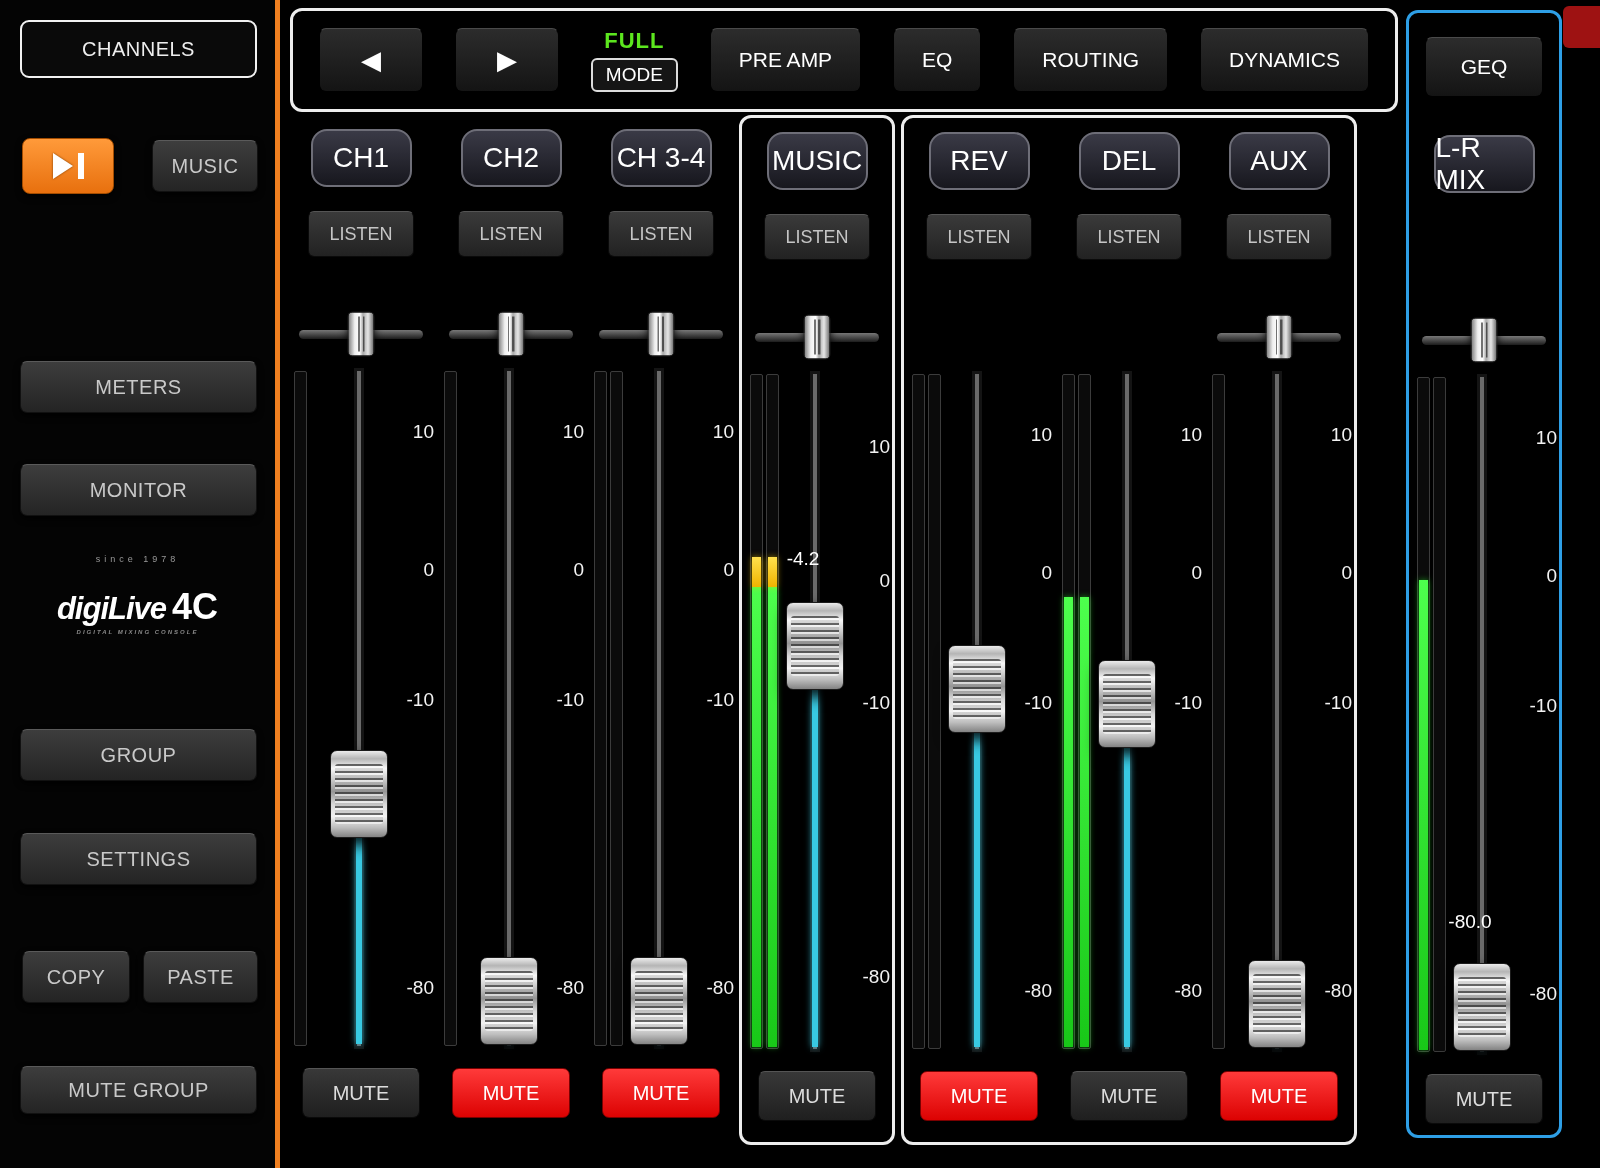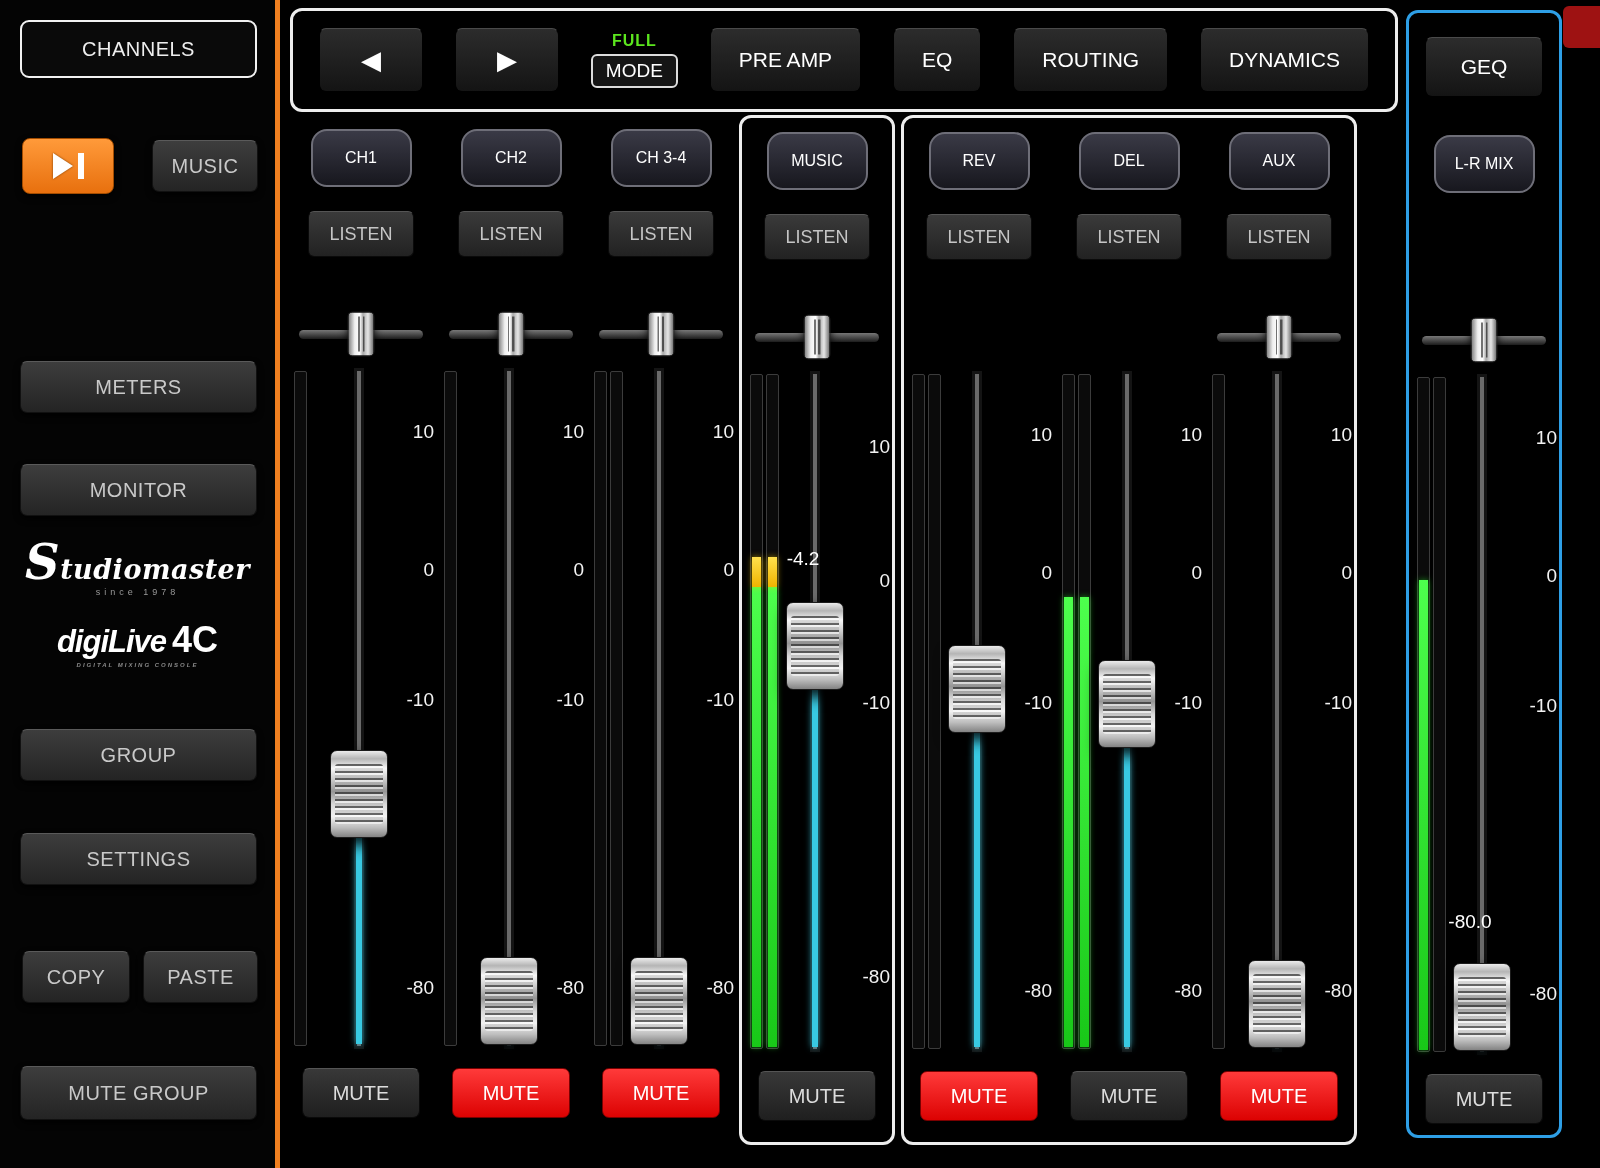--- a/index.html
+++ b/index.html
@@ -25,21 +25,21 @@
     border-left:20px solid #fff;filter:drop-shadow(0 0 1px #7a3c00)}
   .playbar{width:6px;height:26px;background:#fff}
   #music-btn{left:152px;top:140px;width:106px;height:52px}
   #fx-btn{top:258px}
   #meters-btn{top:361px}
   #monitor-btn{top:464px}
   #scenes-btn{top:729px}
   #settings-btn{top:833px}
   #copy-btn{left:22px;top:951px;width:108px}
   #paste-btn{left:143px;top:951px;width:115px}
-  #mutegroup-btn{top:1066px;height:54px}
+  #mutegroup-btn{top:1066px;height:48px}
   #logo{position:absolute;left:0;top:552px;width:275px;text-align:center;color:#fff}
   #logo .brand{display:block;font-family:"DejaVu Serif",serif;font-style:italic;
     font-weight:bold;font-size:27px;letter-spacing:.5px}
   #logo .brand::first-letter{font-size:48px;line-height:20px}
   #logo .since{display:block;font-size:9px;color:#9a9a9a;letter-spacing:4px;margin-top:2px}
   #logo .prodrow{margin-top:22px;font-style:italic;font-weight:bold}
   #logo .prod{font-size:31px;letter-spacing:-1px}
   #logo .model{font-size:36px;letter-spacing:0;font-style:normal;margin-left:6px}
   #logo .tagline{display:block;font-size:6px;color:#8a8a8a;letter-spacing:2px;margin-top:1px}
 
@@ -48,35 +48,35 @@
 
   #toolbar{position:absolute;left:10px;top:8px;width:1108px;height:104px;
     border:3px solid #ededed;border-radius:12px;display:flex;align-items:center;
     justify-content:space-between;padding:0 26px}
   .tbtn{height:64px;border-radius:7px;background:linear-gradient(180deg,#2c2c2c,#141414);
     border:1px solid #000;border-top:1px solid #4a4a4a;color:#fff;font-size:21px;
     display:flex;align-items:center;justify-content:center;cursor:pointer;
     box-shadow:0 3px 6px rgba(0,0,0,.8);padding:0 28px}
   .arrowbtn{width:104px;padding:0;font-size:26px;color:#fff}
   #modebox{display:flex;flex-direction:column;align-items:center;cursor:pointer}
-  #mode-state{color:#5ce61e;font-size:16px;font-weight:bold;letter-spacing:1px}
+  #mode-state{color:#5ce61e;font-size:22px;font-weight:bold;letter-spacing:1px}
   #mode-label{margin-top:4px;border:2px solid #dcdcdc;border-radius:6px;background:#151515;
     color:#fff;font-size:19px;padding:4px 13px}
 
   #red-edge{position:absolute;right:0;top:6px;width:37px;height:42px;background:#9e1212;
     border-radius:6px 0 0 6px;cursor:pointer}
 
   
   #strips{position:absolute;left:6px;top:115px;height:1030px;display:flex;align-items:stretch}
   .selgroup{border:3px solid #ededed;border-radius:12px;display:flex;margin:0 3px;height:1030px}
   .strip{width:150px;position:relative;display:flex;flex-direction:column;align-items:center}
   .chname{margin-top:14px;width:101px;height:58px;border-radius:16px;
     background:linear-gradient(180deg,#3a3a46,#17171e);
     border:2px solid #6e6e78;box-shadow:0 3px 7px rgba(0,0,0,.9);
-    color:#fff;font-size:16px;display:flex;align-items:center;justify-content:center;cursor:pointer}
+    color:#fff;font-size:28px;display:flex;align-items:center;justify-content:center;cursor:pointer}
   .listen{margin-top:24px;width:106px;height:46px;border-radius:6px;
     background:linear-gradient(180deg,#3a3a3a,#222);border:1px solid #0a0a0a;border-top:1px solid #555;
     box-shadow:0 3px 5px rgba(0,0,0,.85);
     color:#c5c5c5;font-size:18px;display:flex;align-items:center;justify-content:center;cursor:pointer}
   .spacer-listen{margin-top:24px;width:106px;height:46px}
   .panrow{margin-top:52px;width:128px;height:50px;position:relative;
     display:flex;align-items:center;justify-content:center}
   .pantrack{width:124px;height:9px;border-radius:5px;cursor:pointer;
     background:linear-gradient(180deg,#777,#1c1c1c);box-shadow:0 2px 3px rgba(0,0,0,.8)}
   .panknob{position:absolute;left:50%;top:50%;transform:translate(-50%,-50%);
@@ -129,21 +129,20 @@
 <div id="sidebar">
   <div class="sbtn" id="channels-btn">CHANNELS</div>
   <div id="play-btn">
     <span class="playtri"></span>
     <span class="playbar"></span>
   </div>
   <div class="sbtn" id="music-btn">MUSIC</div>
   <div class="sbtn" id="monitor-btn">MONITOR</div>
   <div class="sbtn" id="meters-btn">METERS</div>
   <div id="logo">
-    <span class="brand">Studiomaster</span>
     <span class="since">since 1978</span>
     <div class="prodrow">
       <span class="prod">digiLive</span><span class="model">4C</span>
       <span class="tagline">DIGITAL MIXING CONSOLE</span>
     </div>
   </div>
   <div class="sbtn" id="scenes-btn">GROUP</div>
   <div class="sbtn" id="settings-btn">SETTINGS</div>
   <div class="sbtn" id="copy-btn">COPY</div>
   <div class="sbtn" id="paste-btn">PASTE</div>

